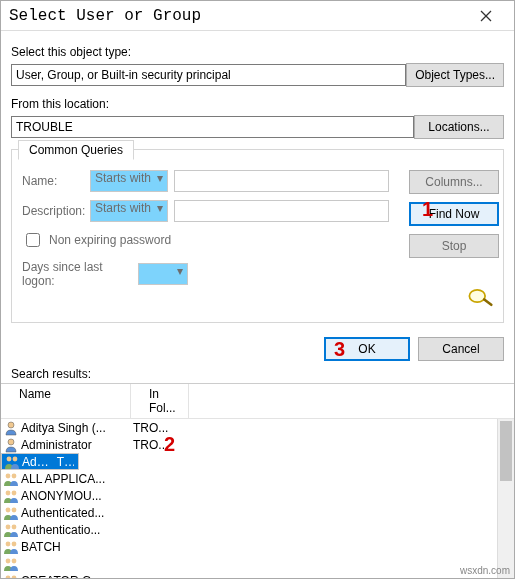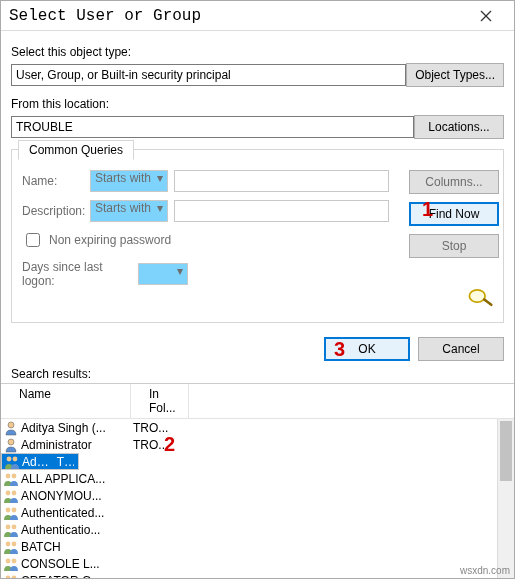--- a/index.html
+++ b/index.html
@@ -228,21 +228,20 @@
       </div>
       <div class="rrow">
         <span class="ic">
           <svg width="16" height="16" viewBox="0 0 16 16">
             <circle cx="5" cy="5" r="2.4" fill="#f0c890"></circle>
             <circle cx="11" cy="5" r="2.4" fill="#f0c890"></circle>
             <path d="M1 15 Q1 10 5 10 Q9 10 9 15 Z" fill="#7aa960"></path>
             <path d="M7 15 Q7 10 11 10 Q15 10 15 15 Z" fill="#5a8fd6"></path>
           </svg>
         </span>
-        <span class="nm">CONSOLE L...</span>
         <span class="fd"></span>
       </div>
       <div class="rrow">
         <span class="ic">
           <svg width="16" height="16" viewBox="0 0 16 16">
             <circle cx="5" cy="5" r="2.4" fill="#f0c890"></circle>
             <circle cx="11" cy="5" r="2.4" fill="#f0c890"></circle>
             <path d="M1 15 Q1 10 5 10 Q9 10 9 15 Z" fill="#7aa960"></path>
             <path d="M7 15 Q7 10 11 10 Q15 10 15 15 Z" fill="#5a8fd6"></path>
           </svg>

